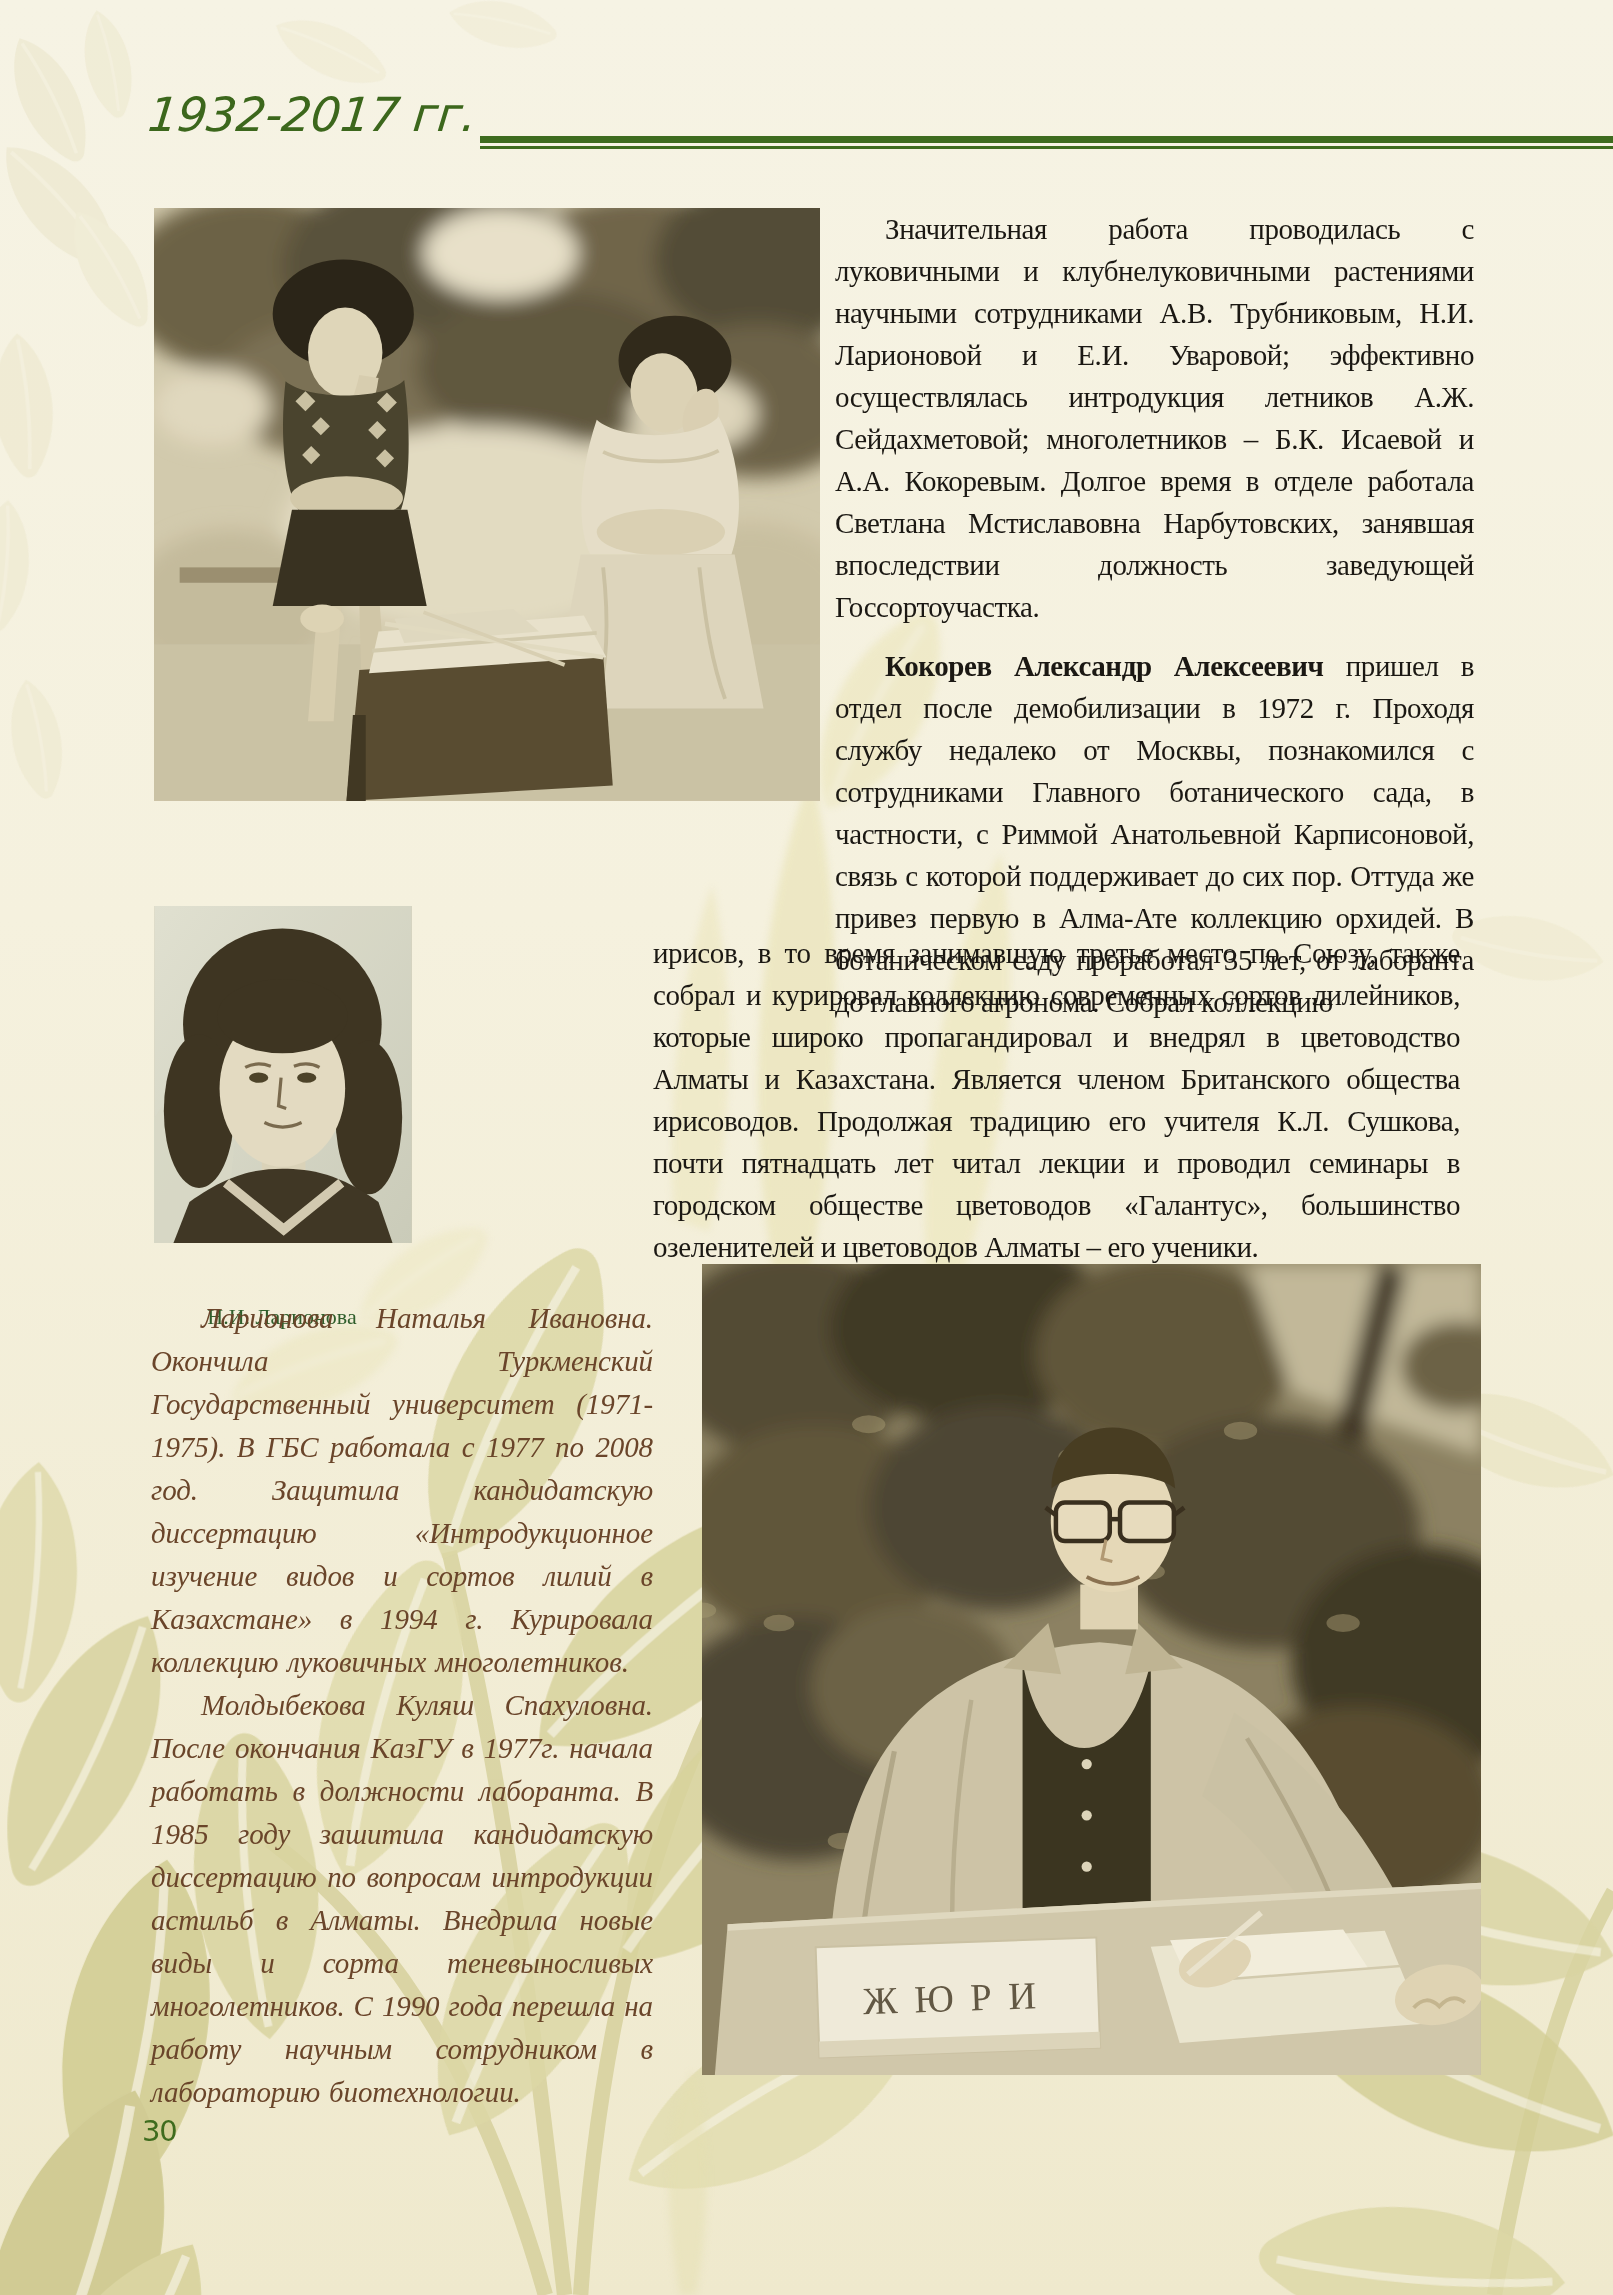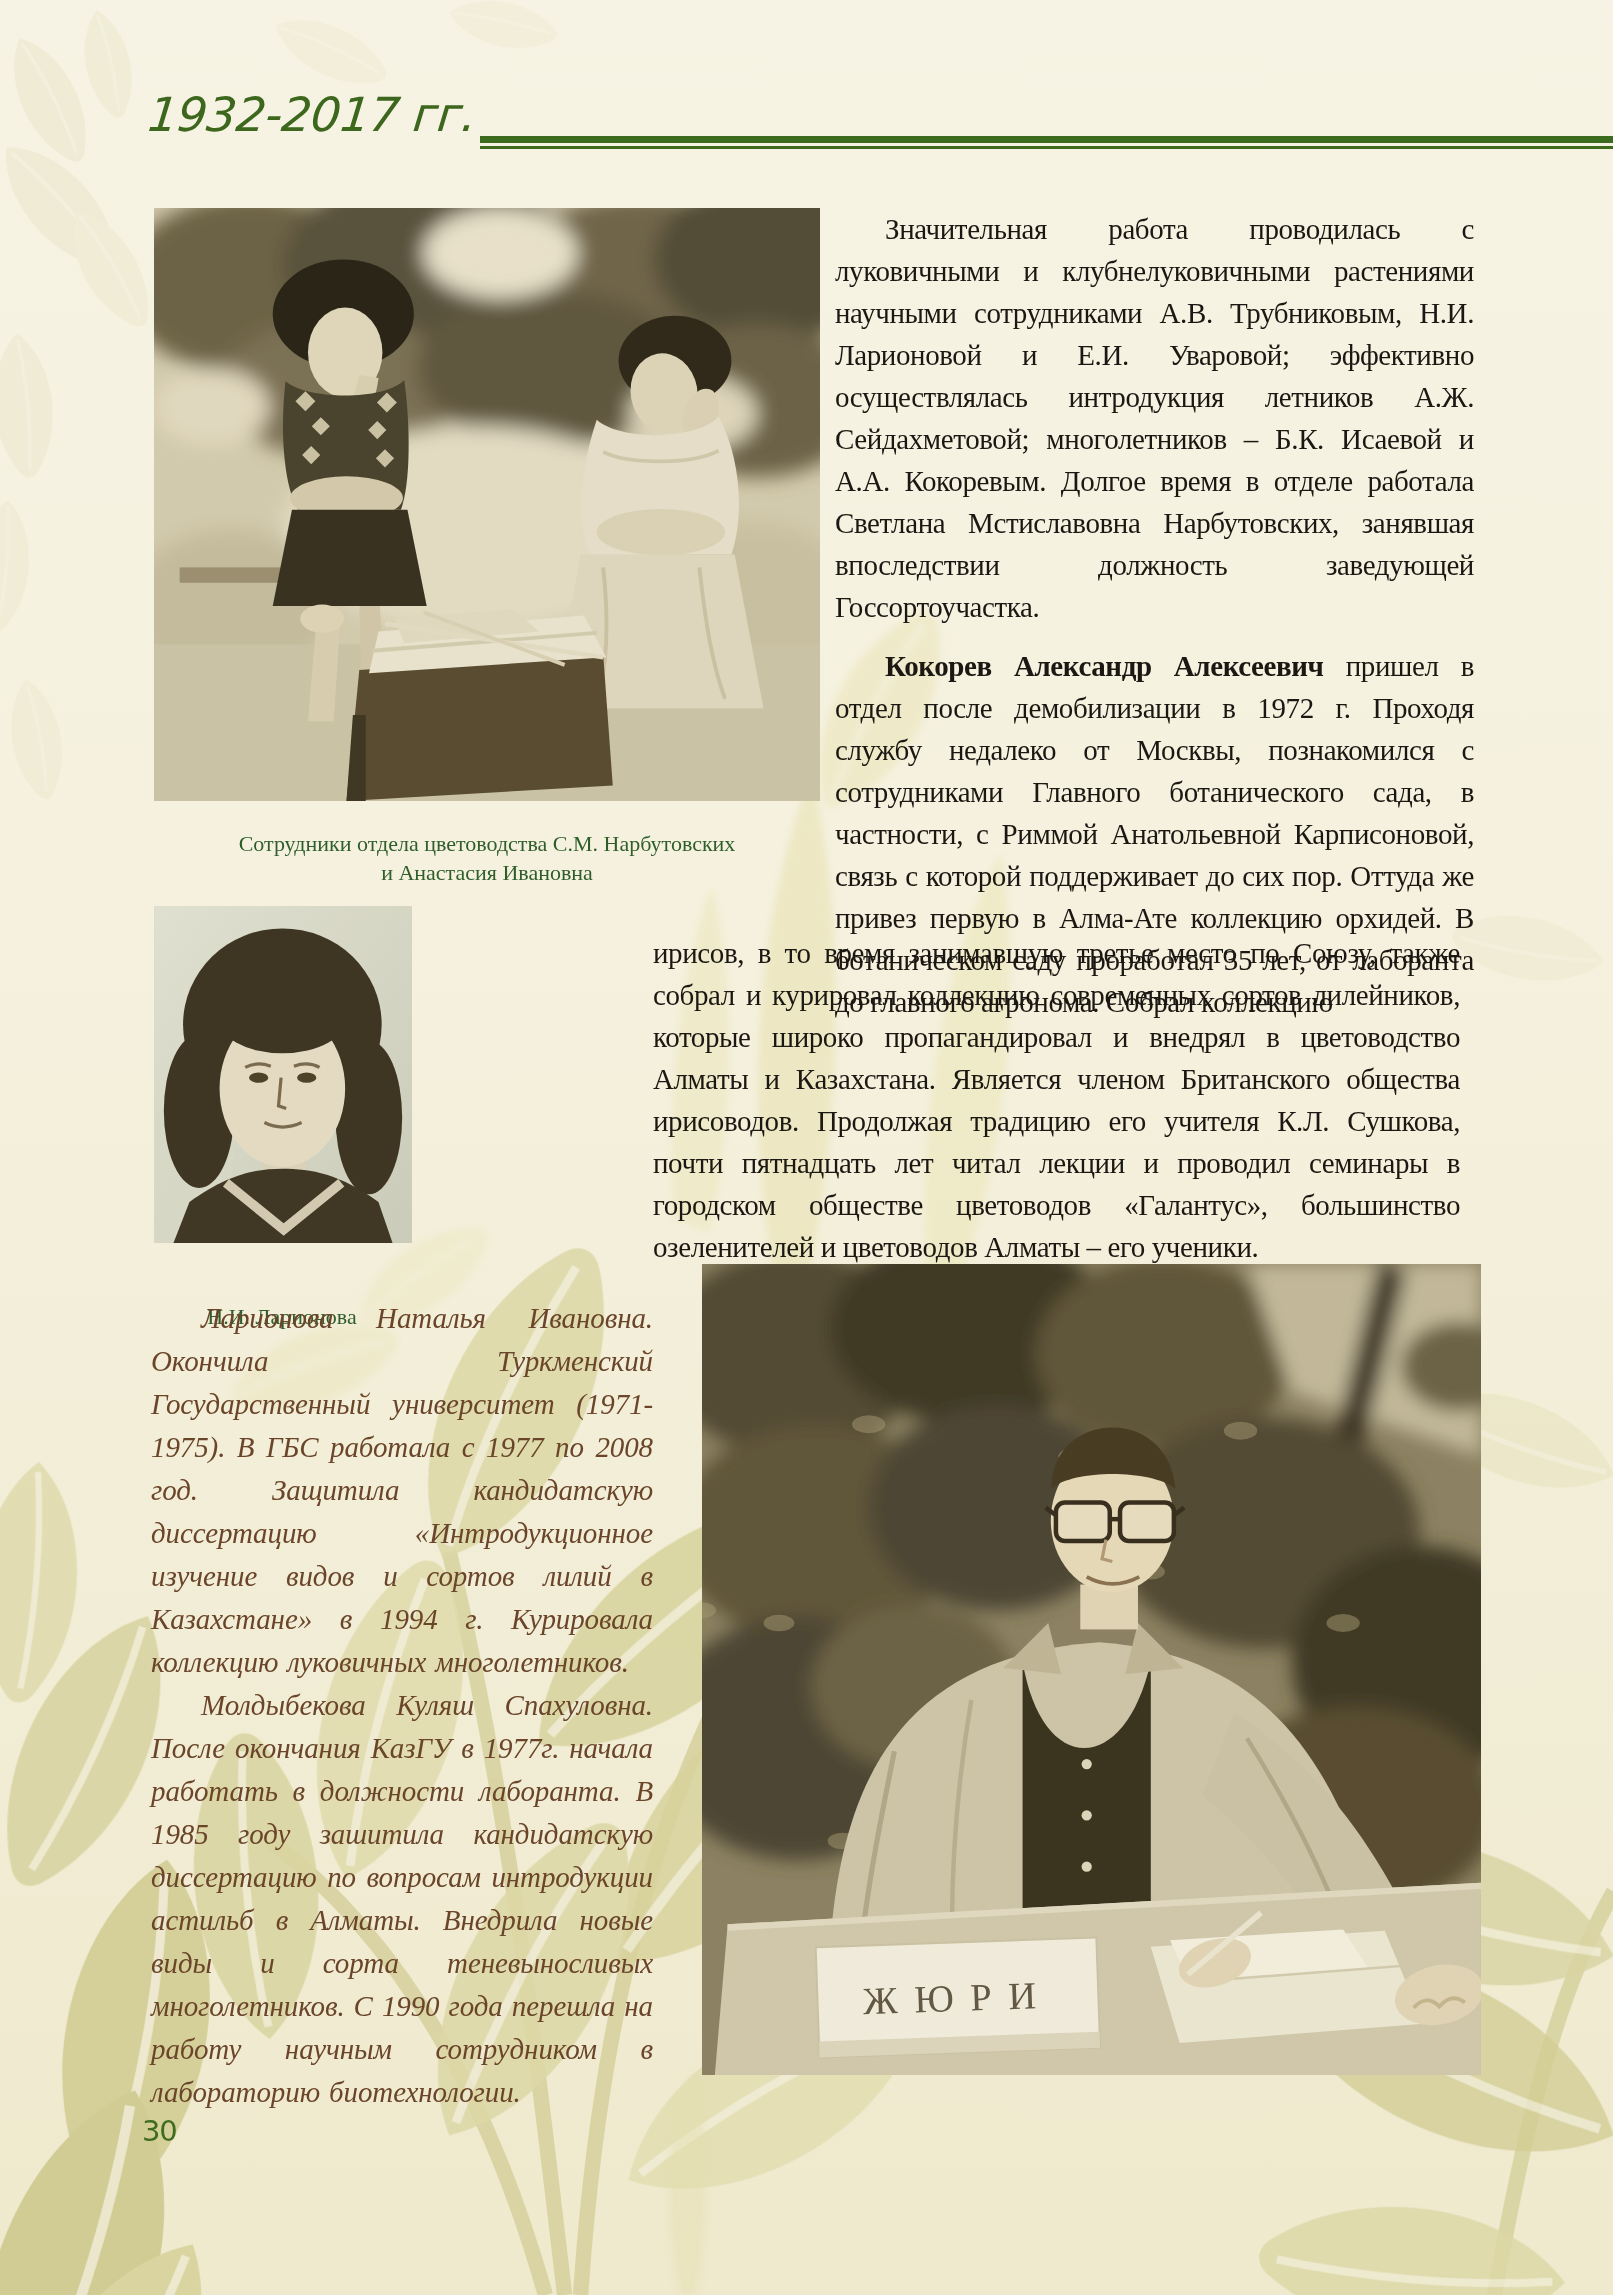--- a/index.html
+++ b/index.html
@@ -213,24 +213,20 @@
           <path d="M320,720 L700,695 L715,900 L300,924 Z" fill="#55492f"></path>
           <path d="M300,924 L310,790 L330,790 L330,924 Z" fill="#3c3320"></path>
           <path d="M350,660 L670,635 L705,700 L335,725 Z" fill="#efe9d4"></path>
           <path d="M375,640 L560,625 L600,660 L390,678 Z" fill="#e6dfc8"></path>
           <path d="M340,690 L690,662" stroke="#d8d0b4" stroke-width="6"></path>
           <path d="M360,648 L700,700" stroke="#e8e1c9" stroke-width="7"></path>
           <path d="M420,630 L640,712" stroke="#ded6ba" stroke-width="6"></path>
         </g>
         <rect width="1038" height="924" fill="#8a7a50" opacity="0.07"></rect>
       </svg>
-    </div>
-    <div class="caption" id="group-caption">
-      <span>Сотрудники отдела цветоводства С.М. Нарбутовских</span><br>
-      <span>и Анастасия Ивановна</span>
     </div>
 
     <div class="photo" id="portrait-photo">
       <svg width="258" height="337" viewBox="0 0 402 526">
         <defs>
           <linearGradient id="pg" x1="0" y1="0" x2="1" y2="1">
             <stop offset="0" stop-color="#e6e7d8"></stop>
               <stop offset="1" stop-color="#cfd1c0"></stop>
           </linearGradient>
         </defs>

